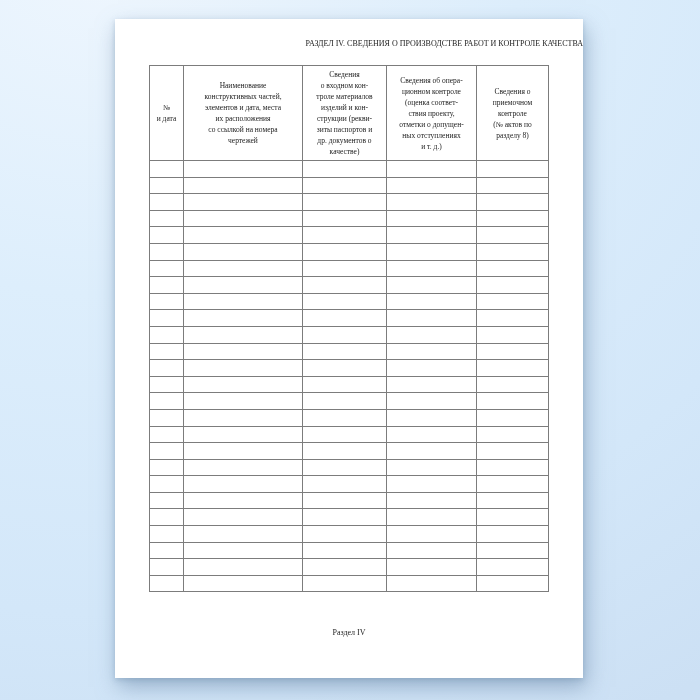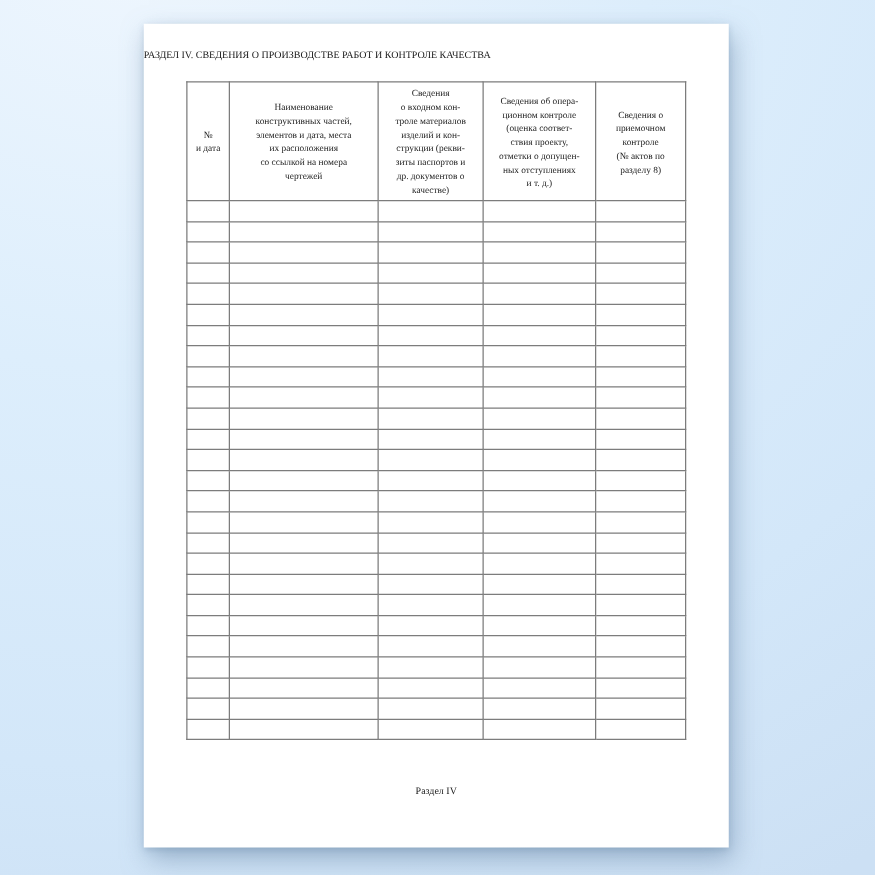--- a/index.html
+++ b/index.html
@@ -24,21 +24,21 @@
     background: #ffffff;
     box-shadow:
       0 2px 5px rgba(110, 140, 170, 0.35),
       3px 9px 20px rgba(105, 135, 168, 0.55);
   }
   .doc-title {
     position: absolute;
     top: 20px;
     left: 0;
     right: 0;
-    text-align: left;
+    text-align: right;
     font-size: 8px;
     line-height: 10px;
     color: #1b1b1b;
     white-space: nowrap;
   }
   table.journal {
     position: absolute;
     left: 34px;
     top: 46px;
     width: 399px;

